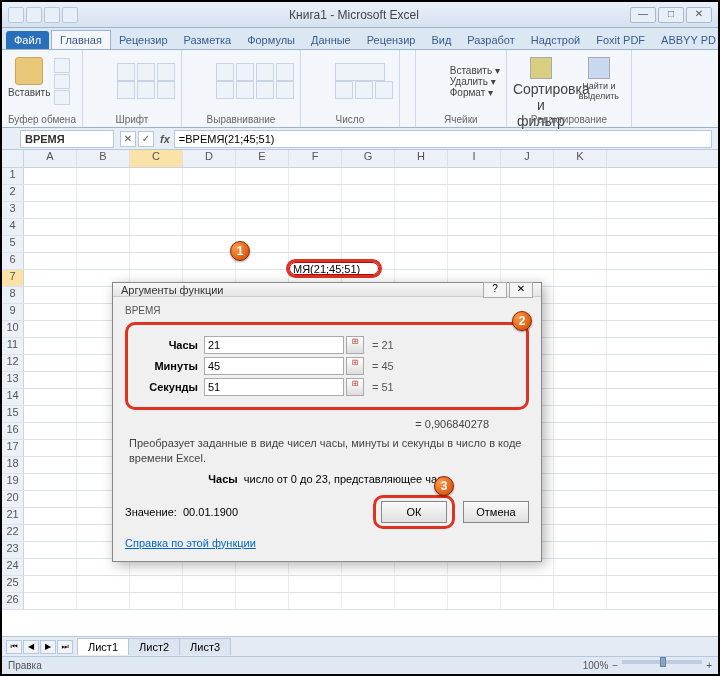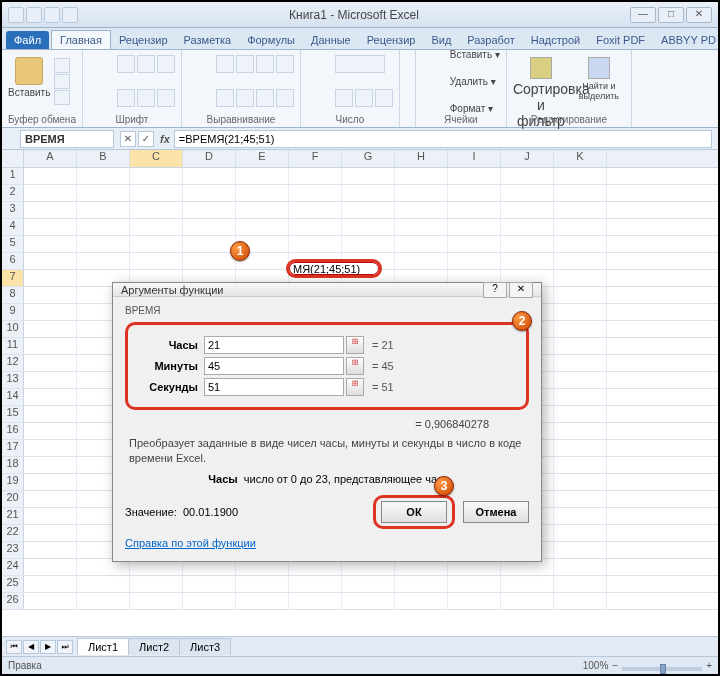--- a/index.html
+++ b/index.html
@@ -16,21 +16,21 @@
 .tab.active { background: #f3f6fb; border: 1px solid #9db3cc; border-bottom: none; }
 .tabs .right { margin-left: auto; display: flex; gap: 6px; padding-right: 6px; color: #3b5a8b; font-size: 12px; }
 .ribbon { height: 78px; background: #f3f6fb; border-bottom: 1px solid #9db3cc; display: flex; font-size: 10px; }
 .group { border-right: 1px solid #cdd9e8; padding: 2px 6px; display: flex; flex-direction: column; justify-content: space-between; }
 .group-body { display: flex; align-items: center; gap: 4px; height: 58px; }
 .group-label { text-align: center; color: #666; font-size: 10px; }
 .big-btn { width: 42px; height: 52px; text-align: center; color: #444; }
 .big-icon { width: 28px; height: 28px; margin: 2px auto; background: #e8c878; border: 1px solid #c8a858; border-radius: 3px; }
 .mini-btns { display: flex; flex-direction: column; gap: 1px; }
 .mini { width: 16px; height: 15px; background: #eef3fa; border: 1px solid #c8d4e4; }
-.font-ctrl { display: flex; flex-direction: column; gap: 16px; margin-left: 28px; }
+.font-ctrl { display: flex; flex-direction: column; gap: 0; margin-left: 28px; }
 .font-row { display: flex; gap: 2px; }
 .font-row .mini { width: 18px; height: 18px; }
 .namebox-row { height: 22px; background: #e8eef6; display: flex; align-items: center; border-bottom: 1px solid #b8c8dc; font-size: 11px; }
 .namebox { width: 94px; height: 18px; background: #fff; border: 1px solid #b8c8dc; margin-left: 18px; padding: 0 4px; display: flex; align-items: center; font-weight: bold; color: #333; }
 .namebox-btns { display: flex; gap: 2px; margin: 0 6px; }
 .nb-btn { width: 16px; height: 16px; background: #fff; border: 1px solid #b8c8dc; text-align: center; font-size: 10px; line-height: 14px; color: #555; }
 .fx { font-style: italic; font-weight: bold; color: #555; margin-right: 4px; }
 .formula-bar { flex: 1; height: 18px; background: #fff; border: 1px solid #b8c8dc; margin-right: 6px; padding: 7px 4px; display: flex; align-items: center; }
 .grid-area { position: relative; background: #fff; height: 480px; overflow: hidden; }
 .col-headers { display: flex; height: 18px; background: #ecf1f8; border-bottom: 1px solid #c8d4e4; font-size: 11px; }
@@ -56,30 +56,30 @@
 .arg-input { width: 140px; height: 18px; border: 1px solid #aaa; background: #fff; padding: 0 3px; font-size: 11px; }
 .arg-pick { width: 18px; height: 18px; border: 1px solid #aaa; background: linear-gradient(#fff,#ddd); margin-left: 2px; font-size: 8px; text-align: center; color: #c33; }
 .arg-eq { margin-left: 8px; color: #555; }
 .dlg-result { text-align: right; margin: 8px 40px 4px 0; color: #444; }
 .dlg-desc { color: #444; margin: 6px 4px; line-height: 1.4; }
 .dlg-desc2 { text-align: center; margin: 6px 0 10px; }
 .dlg-bottom { display: flex; align-items: center; margin-top: 10px; }
 .dlg-value { flex: 0 0 auto; }
 .dlg-link { color: #0066cc; text-decoration: underline; cursor: pointer; margin-top: 8px; display: inline-block; }
 .dlg-btns { margin-left: auto; display: flex; gap: 8px; align-items: center; }
-.dlg-btn { width: 66px; height: 22px; border: 1px solid #888; background: linear-gradient(#fafafa,#e0e0e0); font-size: 11px; font-weight: bold; }
+.dlg-btn { width: 66px; height: 22px; border: 1px solid #888; background: linear-gradient(#fafafa,#e0e0e0); font-size: 11px; }
 .ok-box { border: 3px solid #d32; border-radius: 10px; padding: 3px 5px; position: relative; }
 .sheet-tabs { position: absolute; bottom: 18px; left: 0; right: 0; height: 20px; background: #e4ebf4; display: flex; align-items: center; font-size: 11px; border-top: 1px solid #b8c8dc; }
 .sheet-nav { display: flex; gap: 1px; margin: 0 4px; }
 .sheet-nav button { width: 16px; height: 14px; border: 1px solid #b8c8dc; background: #f0f4fa; font-size: 8px; }
 .sheet-tab { padding: 2px 10px; background: #fff; border: 1px solid #b8c8dc; border-bottom: none; margin-right: -1px; }
 .sheet-tab.inactive { background: #dce5f0; }
 .statusbar { position: absolute; bottom: 0; left: 0; right: 0; height: 18px; background: #dfe8f3; border-top: 1px solid #b8c8dc; display: flex; align-items: center; font-size: 10px; padding: 0 6px; color: #555; }
 .statusbar .sp { flex: 1; }
-.zoom { display: flex; align-items: flex-end; gap: 4px; }
+.zoom { display: flex; align-items: flex-start; gap: 4px; }
 .zoom-track { width: 80px; height: 4px; background: #c0cde0; position: relative; }
 .zoom-thumb { position: absolute; left: 38px; top: -3px; width: 6px; height: 10px; background: #8aa4c8; border: 1px solid #6a84a8; }
 </style>
 </head>
 <body>
 
 <div class="titlebar">
   <div class="qat">
     <div class="qat-btn"></div>
     <div class="qat-btn"></div>

